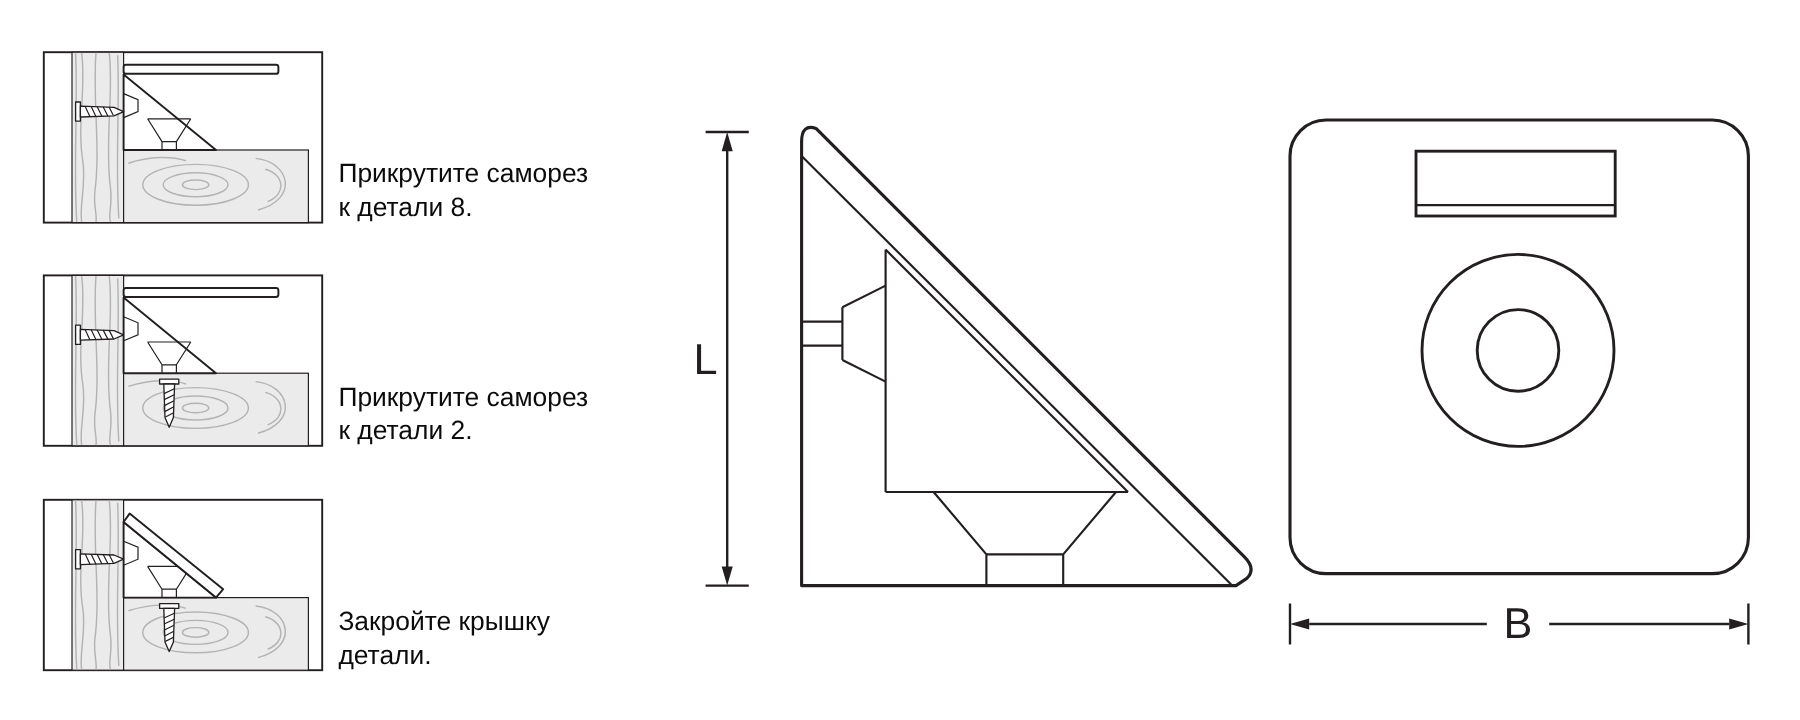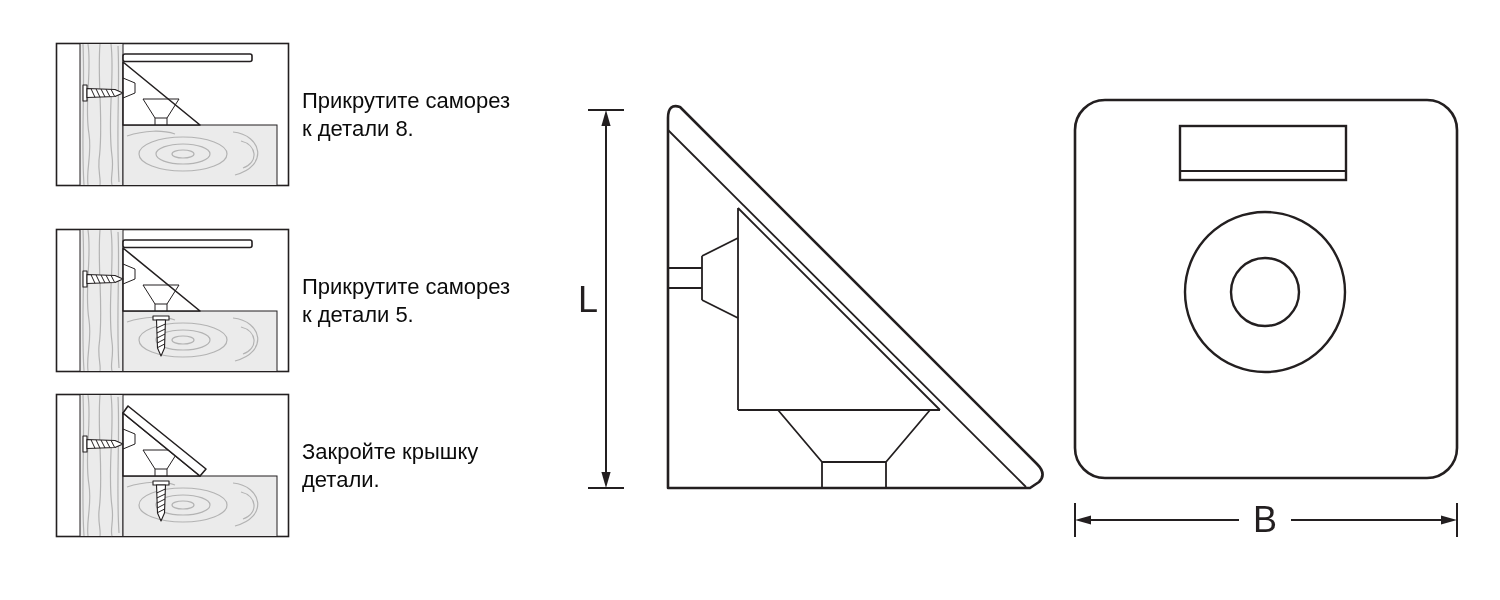--- a/index.html
+++ b/index.html
@@ -8,21 +8,21 @@
     --wood-grain:#b3b3b3;
     --bg:#ffffff;
   }
   *{margin:0;padding:0;box-sizing:border-box;}
   html,body{background:var(--bg);}
   body{
     width:1500px;height:600px;position:relative;overflow:hidden;
     font-family:"Liberation Sans",sans-serif;color:var(--ink);
   }
   .canvas{position:absolute;inset:0;}
-  .step{position:absolute;left:35px;display:flex;align-items:center;gap:12px;margin-left:20px;}
+  .step{position:absolute;left:35px;display:flex;align-items:flex-end;gap:12px;}
   .fig{width:235px;height:145px;display:block;color:var(--ink);}
   .caption{font-size:22px;line-height:28px;color:#0b0b0b;width:270px;}
   .view{position:absolute;color:var(--ink);}
   
   .frame{fill:#fff;stroke:currentColor;stroke-width:1.6;}
   .wood{fill:var(--wood-fill);stroke:currentColor;stroke-width:1;}
   .grain{fill:none;stroke:var(--wood-grain);stroke-width:1.2;}
   .part{fill:#fff;stroke:currentColor;stroke-width:1.6;stroke-linejoin:round;}
   .detail{fill:none;stroke:currentColor;stroke-width:1;}
   .screw-part{fill:#fff;stroke:currentColor;stroke-width:1.1;stroke-linejoin:round;}
@@ -100,25 +100,25 @@
       <g>
         <path class="part" d="M68,20 L68,83 L145,83 Z"></path>
         <path class="detail" d="M88,57 L100,76 M124,57 L112,76 M88,57 L124,57 M100,76 L112,76 M100,76 L100,83 M112,76 L112,83"></path>
         <path class="detail" d="M68,36 L80,41 L80,51 L68,56"></path>
       </g>
       <use href="#screw" transform="translate(28,51)"></use>
       <use href="#screw" transform="translate(106,88) rotate(90)"></use>
     </svg>
     <div class="caption">
       <span>Прикрутите саморез</span><br>
-      <span>к детали 5.</span>
+      <span>к детали 2.</span>
     </div>
   </div>
 
-  <div class="step" style="top:393px">
+  <div class="step" style="top:415px">
     <svg class="fig" viewBox="0 0 235 145">
       <rect class="frame" x="1.5" y="1.5" width="232" height="142"></rect>
       <g>
         <rect class="wood" x="25" y="1.5" width="43" height="142"></rect>
         <path class="grain" d="M33,2 C37,30 29,62 34,92 C37,112 31,128 33,143 M45,2 C42,40 49,82 44,118 C43,130 46,137 45,143 M56,2 C60,35 52,76 57,114 C59,128 55,136 57,143 M28,2 C30,48 26,98 29,143 M63,4 C65,42 61,92 64,140"></path>
       </g>
       <g>
         <rect class="wood" x="68" y="83" width="154" height="60.5"></rect>
         <g class="grain">
           <ellipse cx="128" cy="112" rx="44" ry="17"></ellipse>

